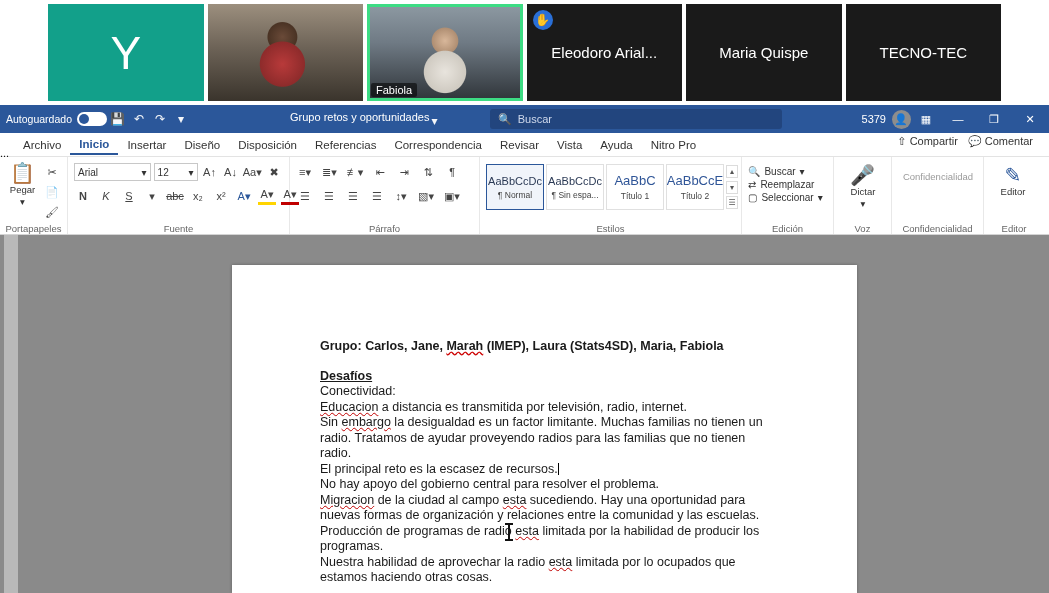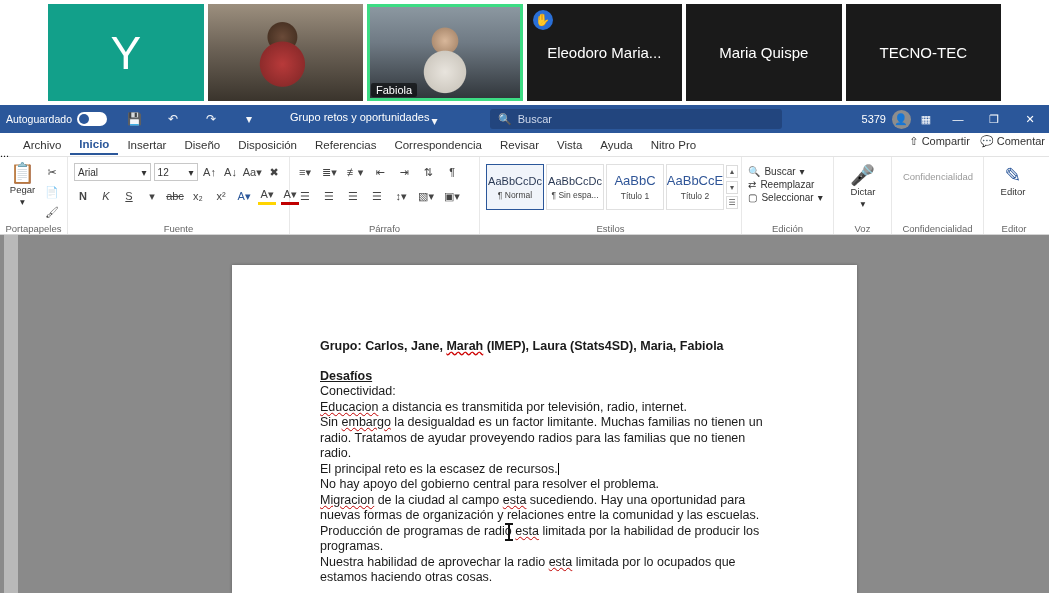--- a/index.html
+++ b/index.html
@@ -56,21 +56,21 @@
       linear-gradient(180deg,#8e9aa3 0%, #6f7a84 40%, #2e3338 100%); }
 
   
   .word { position: absolute; left: 0; top: 105px; width: 1049px; height: 488px; background: #fff; }
 
   
   .titlebar {
     height: 28px; background: #2b579a; color: #fff;
     display: flex; align-items: center; position: relative;
   }
-  .tb-left { display:flex; align-items:center; gap:18px; padding-left: 6px; }
+  .tb-left { display:flex; align-items:center; gap:1px; padding-left: 6px; }
   .autosave-wrap { display: flex; align-items: center; gap: 5px; font-size: 10.5px; }
   .toggle {
     width: 30px; height: 14px; border-radius: 8px; background: #ffffff;
     position: relative;
   }
   .toggle .knob {
     position: absolute; left: 2px; top: 2px; width: 10px; height: 10px;
     border-radius: 50%; background: #2b579a;
   }
   .tb-icon { width: 20px; height: 20px; display:flex; align-items:center; justify-content:center;
@@ -94,21 +94,21 @@
     position: absolute; left: 0; top: 14px; font-size: 11px; color: #1b1b1b;
   }
 
   
   .menubar {
     height: 24px; background: #fff; display: flex; align-items: center;
     border-bottom: 1px solid #e3e3e3; position: relative;
   }
   .menu-item { font-size: 11.5px; color: #333; padding: 3px 9px; }
   .menu-item.active { color: #2b579a; border-bottom: 2px solid #2b579a; font-weight: 600; }
-  .menu-right { position: absolute; right: 4px; top: 2px; display: flex; gap: 10px; align-items:center; }
+  .menu-right { position: absolute; right: 16px; top: 2px; display: flex; gap: 10px; align-items:center; }
   .menu-right span { font-size: 11px; color: #333; }
 
   
   .ribbon {
     height: 78px; background: #fff; border-bottom: 1px solid #d4d4d4;
     display: flex; align-items: stretch; position: relative; font-size: 10px; color: #333;
   }
   .rgroup { position: relative; padding: 2px 6px 12px 6px; border-right: 1px solid #e8e8e8; }
   .rgroup-label {
     position: absolute; bottom: 0px; left: 0; right: 0; text-align: center;
@@ -192,21 +192,21 @@
       <div class="photo-a"></div>
     </div>
 
     <div class="tile speaking">
       <div class="photo-b"></div>
       <div class="tile-name">Fabiola</div>
     </div>
 
     <div class="tile">
       <div class="tile-icon">✋</div>
-      <div class="tile-center-name">Eleodoro Maria...</div>
+      <div class="tile-center-name">Eleodoro Arial...</div>
     </div>
 
     <div class="tile">
       <div class="tile-center-name">Maria Quispe</div>
     </div>
 
     <div class="tile">
       <div class="tile-center-name">TECNO-TEC</div>
     </div>
   </div>

